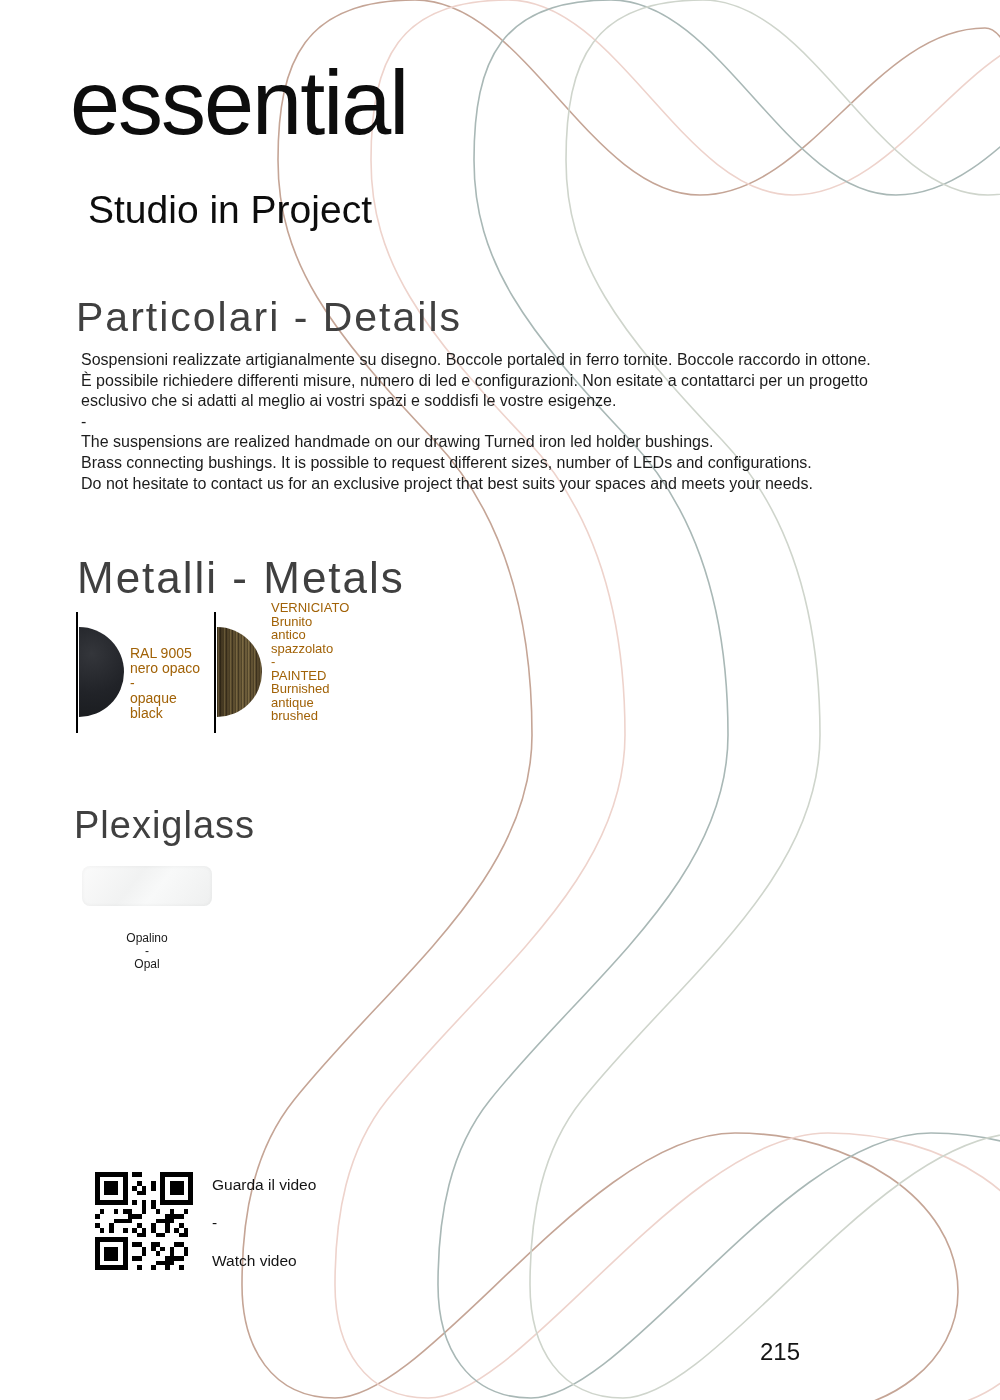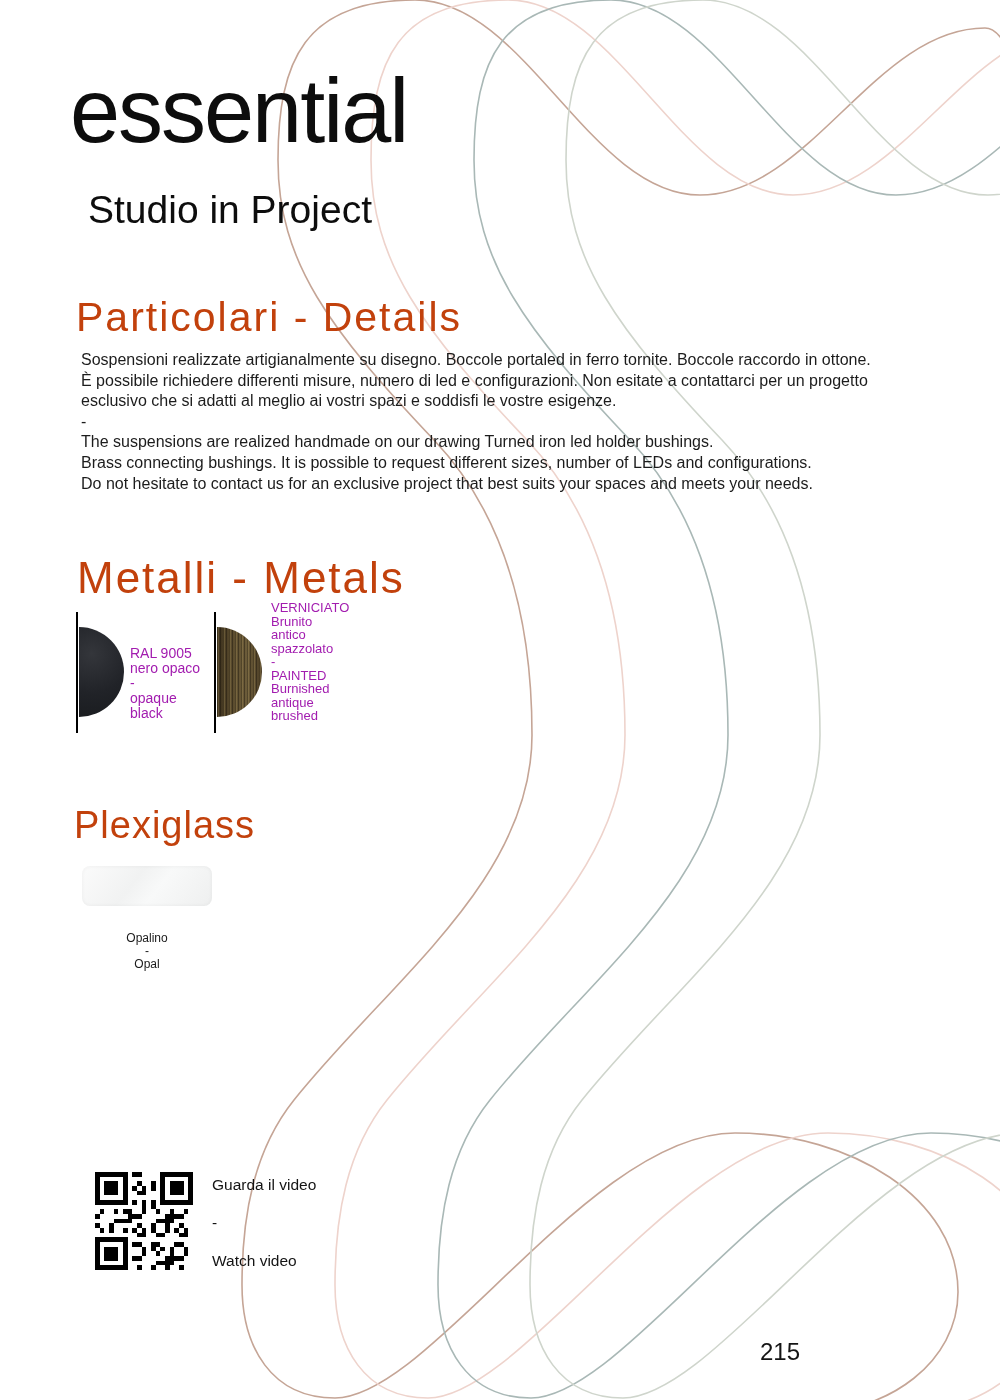--- a/index.html
+++ b/index.html
@@ -17,28 +17,27 @@
   .c-pink{stroke:#eed3cc;}
   .c-gray{stroke:#a9b8b6;}
   .c-sage{stroke:#cfd5cc;}
 
   .abs{position:absolute;}
 
   .main-title{
     left:70px;top:58px;
     font-size:90px;letter-spacing:-2px;line-height:1;
     color:#0d0d0d;
-    margin-top:8px;
   }
   .subtitle{
     left:88px;top:190px;
     font-size:39px;color:#0d0d0d;line-height:1;text-align:center;
   }
   .section-heading{
-    font-size:41px;line-height:1;color:#c2410c;letter-spacing:1px;
+    font-size:41px;line-height:1;color:#404040;letter-spacing:1px;
   }
   .h-details{left:76px;top:297px;letter-spacing:2px;}
   .h-metals{left:77px;top:556px;font-size:44px;letter-spacing:2px;}
   .h-plexi{left:74px;top:806px;font-size:38px;letter-spacing:1px;}
 
   .body-text{
     left:75px;top:350px;width:868px;
     font-size:16px;line-height:20.6px;color:#1c1c1c;
     white-space:pre-line;
     margin-left:6px;
@@ -54,21 +53,21 @@
   .disc-black{
     background:radial-gradient(circle at 28% 30%, #34363b 0%, #212328 55%, #191b1e 100%);
   }
   .disc-bronze{
     background:
       repeating-linear-gradient(90deg, rgba(15,10,3,0.38) 0 1px, rgba(0,0,0,0) 1px 3px),
       repeating-linear-gradient(90deg, rgba(170,148,92,0.30) 0 2px, rgba(0,0,0,0) 2px 6px),
       linear-gradient(90deg, #3a2f1c 0%, #5b4c2e 35%, #6c5c3a 65%, #4c3e26 100%);
   }
   .swatch-label{
-    font-size:14px;line-height:15px;color:#a21caf;white-space:pre-line;
+    font-size:14px;line-height:15px;color:#a16207;white-space:pre-line;
   }
   .swatch-label.small{font-size:13px;line-height:13.5px;}
 
   .plexi-chip{
     left:82px;top:866px;width:130px;height:40px;
     border-radius:8px;
     background:linear-gradient(128deg,#fbfbfb 0%,#f1f2f2 40%,#f8f9f9 58%,#eeefef 100%);
     box-shadow:inset 0 0 4px rgba(0,0,0,0.05);
   }
   .plexi-label{

